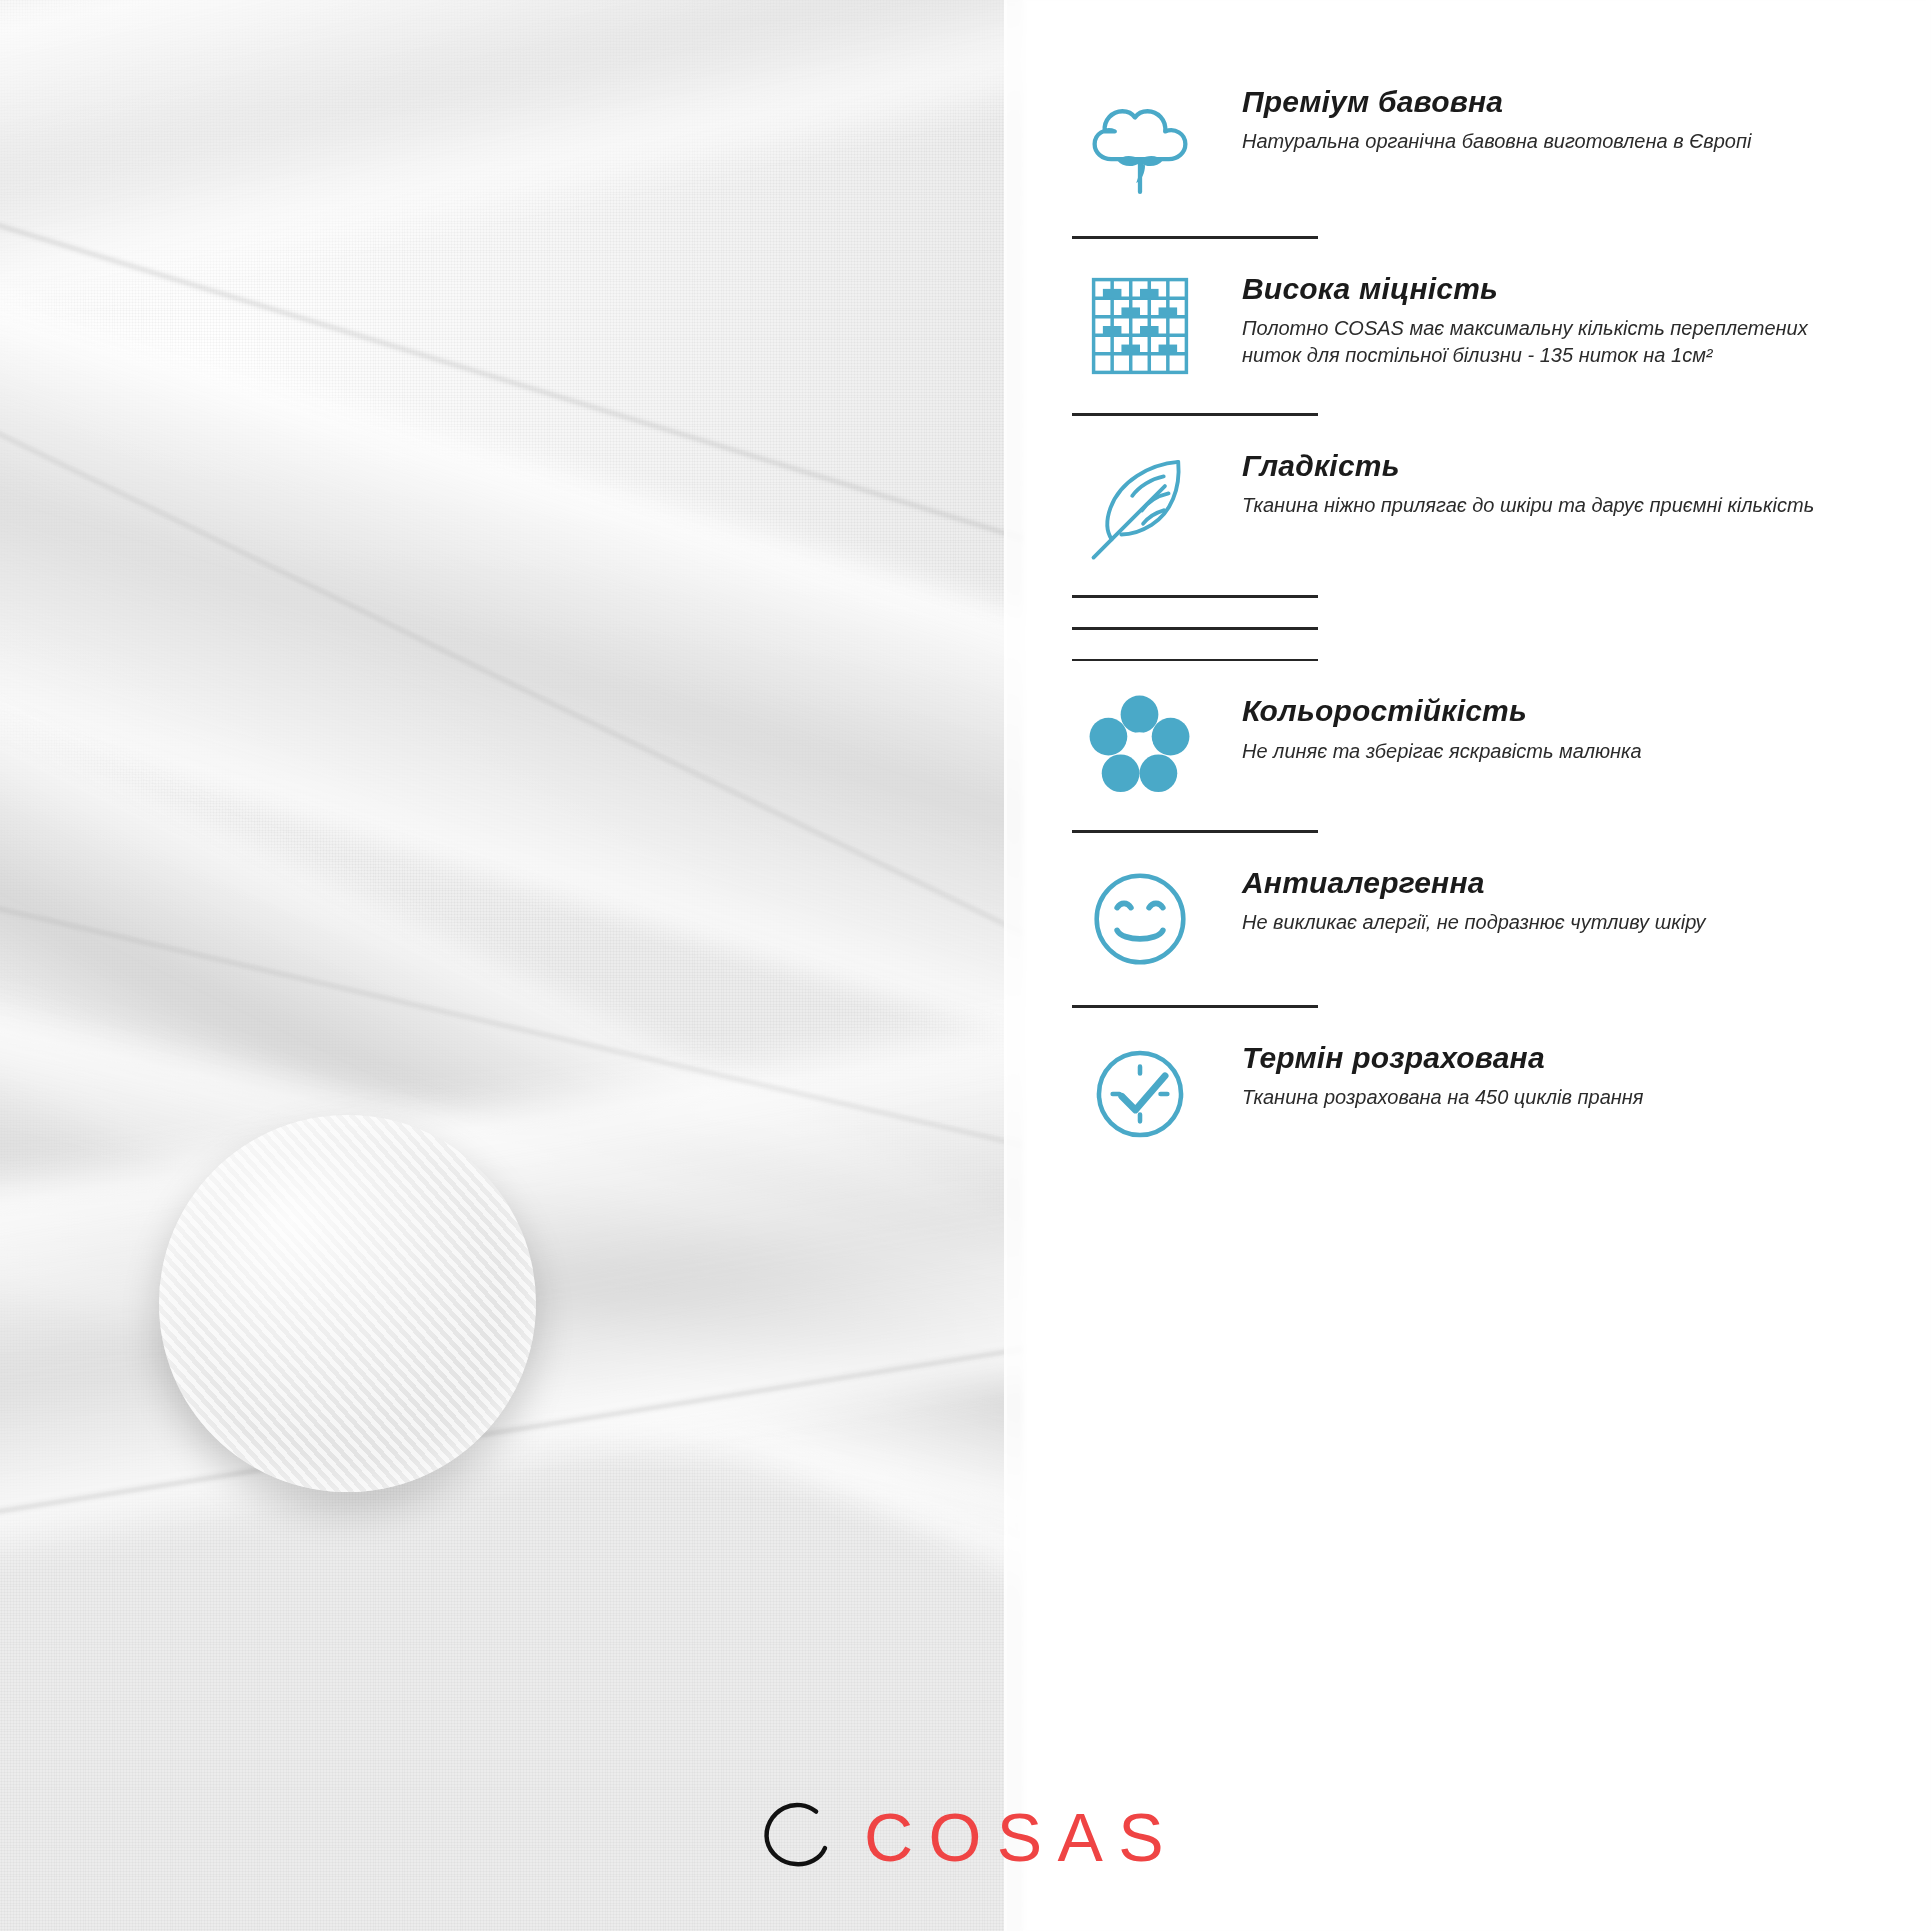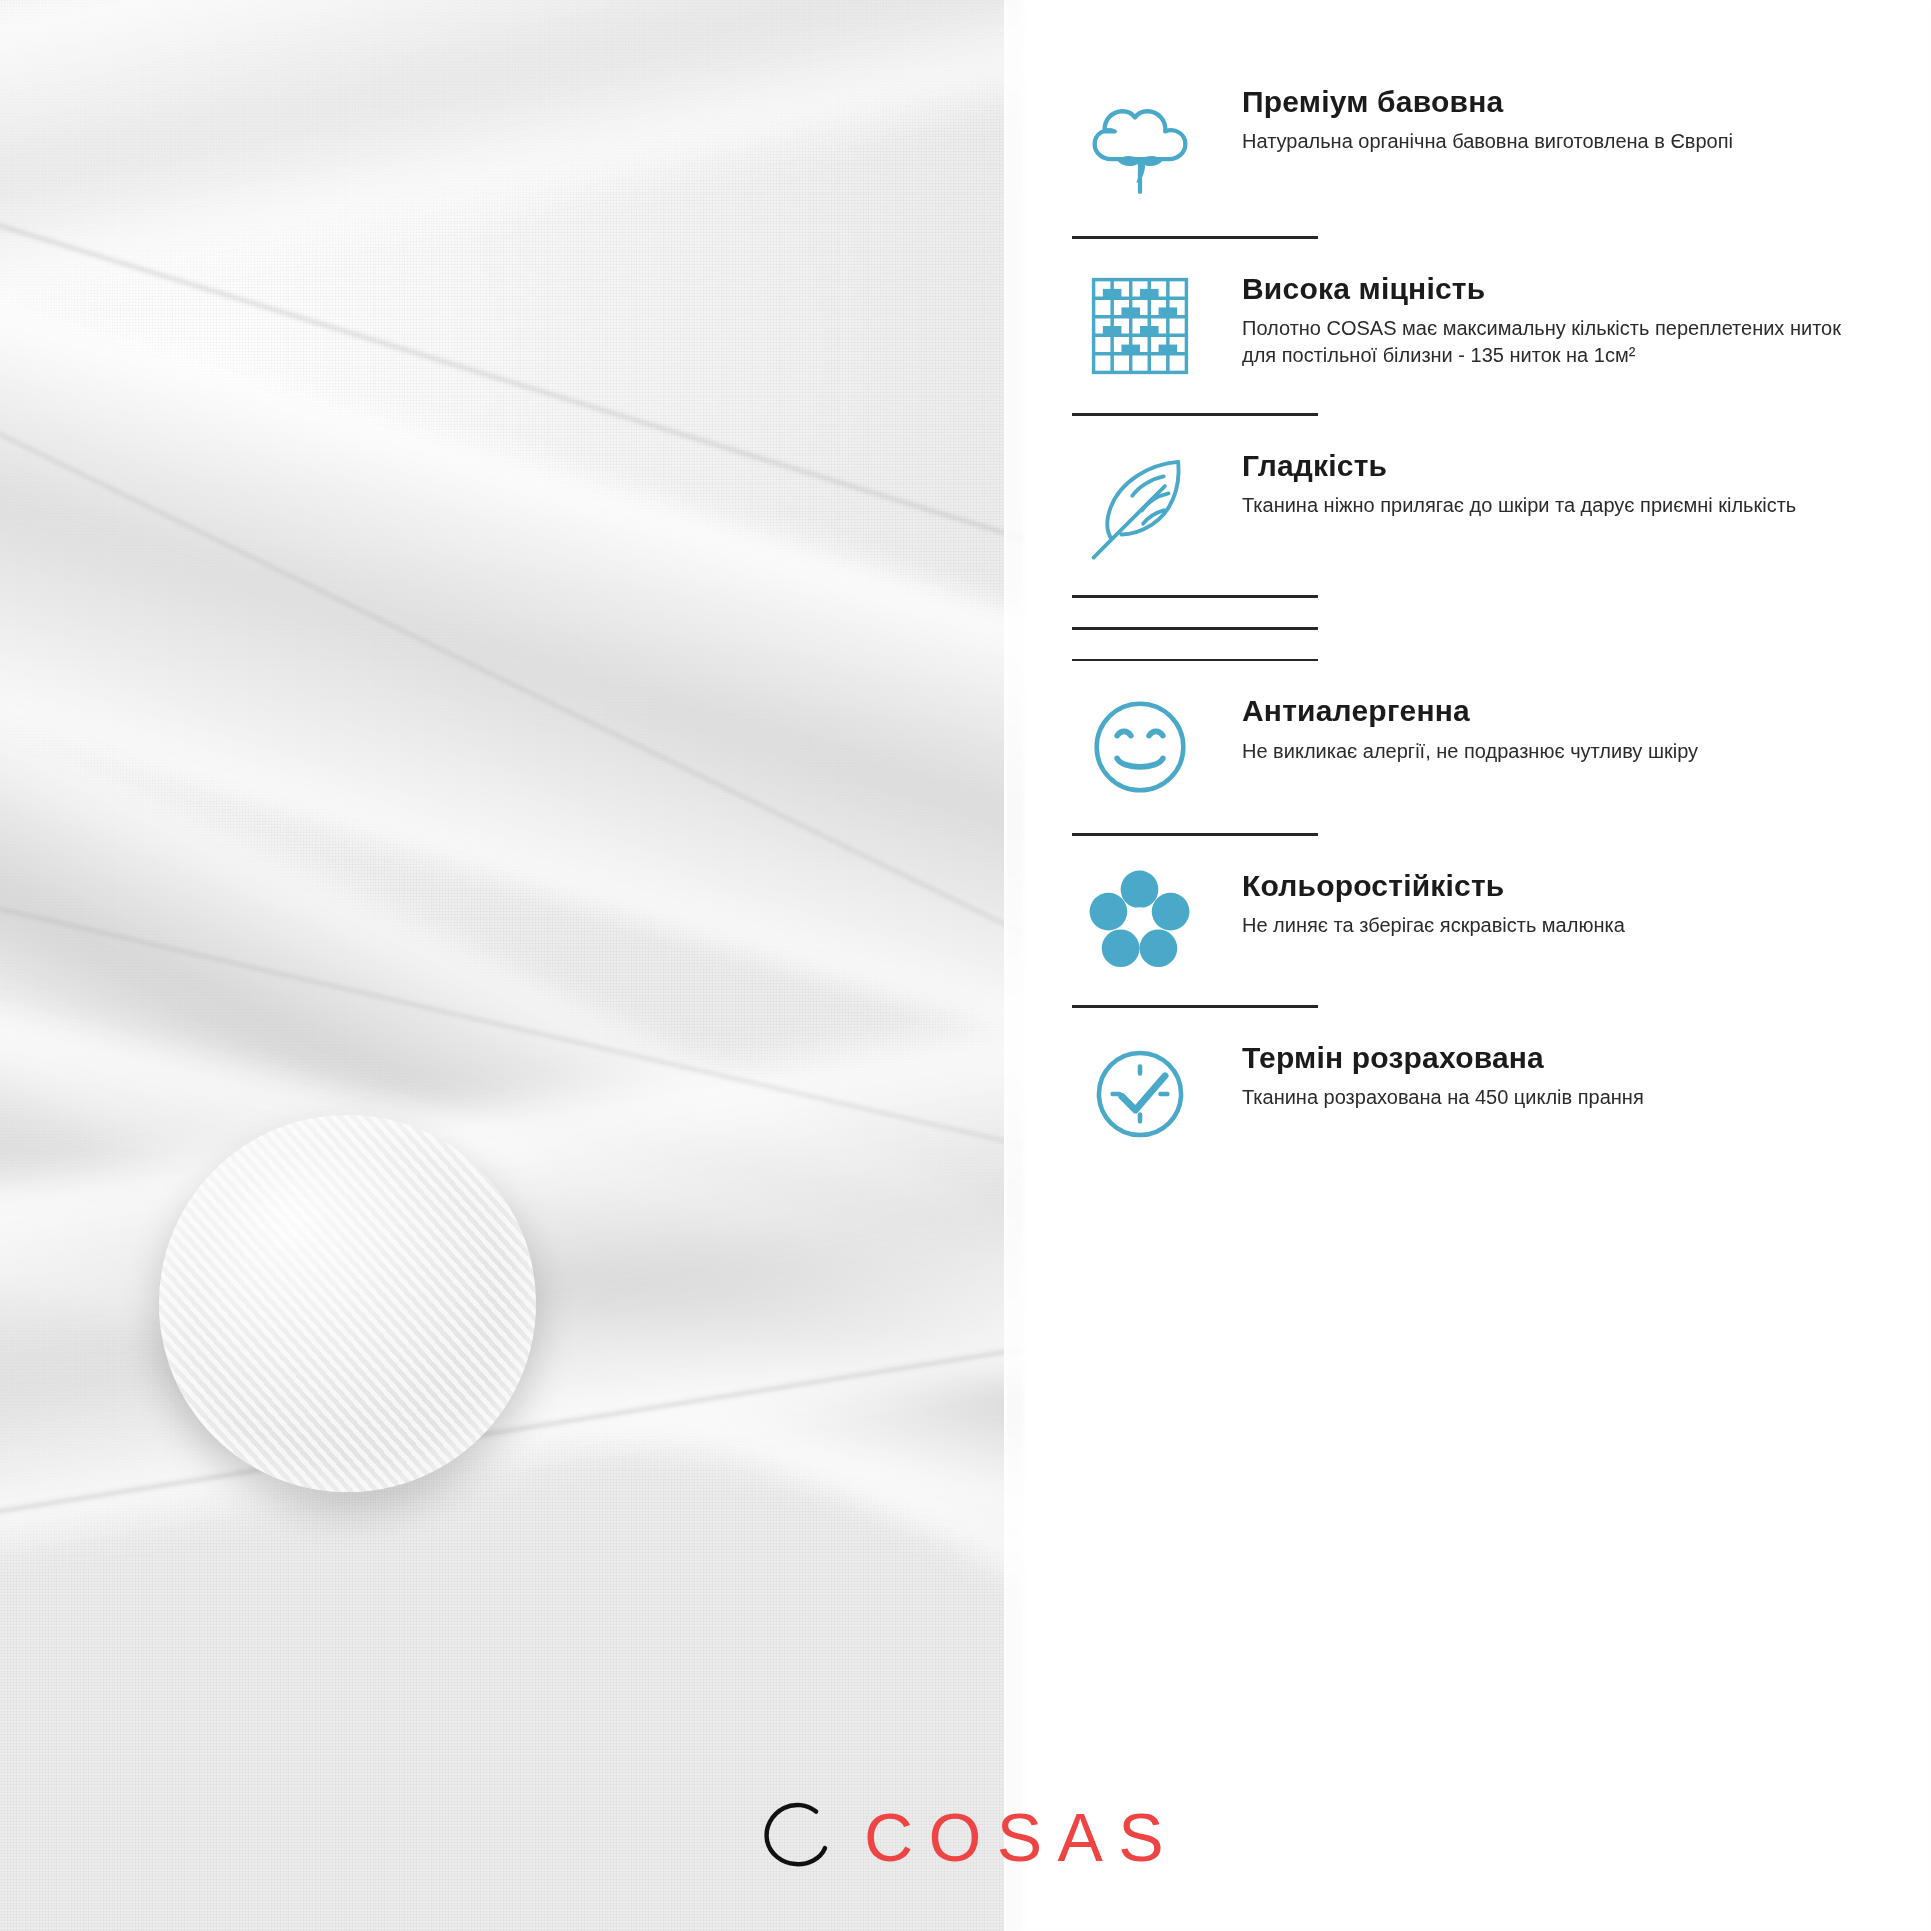--- a/index.html
+++ b/index.html
@@ -163,21 +163,21 @@
     color: #2b2b2b;
     line-height: 1.33;
     max-width: 618px;
   }
   .divider {
     width: 246px;
     height: 2.9px;
     background: #262626;
     margin: 29px 0 29px 0;
   }
-  .feature-block { padding: 0; }
+  .feature-block { padding: 0; font-style: italic; }
 
   
   .f-row { min-height: 0; }
 
   
   .logo {
     position: absolute;
     left: 0; right: 0;
     bottom: 50px;
     display: flex;
@@ -286,58 +286,58 @@
       <div class="divider"></div>
     </div>
 
     <div class="feature-block">
       <div class="divider"></div>
     </div>
 
     <div class="feature-block">
       <div class="feature f-row">
         <div class="feature-icon">
-          <svg width="114" height="114" viewBox="0 0 100 100" fill="none" stroke="#4aa9c8" stroke-width="4" stroke-linecap="round">
-            <circle cx="50" cy="50" r="38"></circle>
-            <path d="M30 40c3-5 9-5 12 0" stroke-width="5"></path>
-            <path d="M58 40c3-5 9-5 12 0" stroke-width="5"></path>
-            <path d="M30 60c5 10 35 10 40 0" stroke-width="5"></path>
-          </svg>
-        </div>
-        <div class="feature-text">
-          <div class="feature-title">Антиалергенна</div>
-          <div class="feature-desc">Не викликає алергії, не подразнює чутливу шкіру</div>
-        </div>
-      </div>
-      <div class="divider"></div>
-    </div>
-
-    <div class="feature-block">
-      <div class="feature f-row">
-        <div class="feature-icon">
           <svg width="111" height="111" viewBox="0 0 100 100" fill="#4aa9c8">
             <circle cx="50" cy="22" r="17"></circle>
             <circle cx="78" cy="42" r="17"></circle>
             <circle cx="67" cy="75" r="17"></circle>
             <circle cx="33" cy="75" r="17"></circle>
             <circle cx="22" cy="42" r="17"></circle>
             <circle cx="50" cy="50" r="12" fill="#ffffff"></circle>
           </svg>
         </div>
         <div class="feature-text">
           <div class="feature-title">Кольоростійкість</div>
           <div class="feature-desc">Не линяє та зберігає яскравість малюнка</div>
         </div>
       </div>
       <div class="divider"></div>
     </div>
 
     <div class="feature-block">
       <div class="feature f-row">
         <div class="feature-icon">
+          <svg width="114" height="114" viewBox="0 0 100 100" fill="none" stroke="#4aa9c8" stroke-width="4" stroke-linecap="round">
+            <circle cx="50" cy="50" r="38"></circle>
+            <path d="M30 40c3-5 9-5 12 0" stroke-width="5"></path>
+            <path d="M58 40c3-5 9-5 12 0" stroke-width="5"></path>
+            <path d="M30 60c5 10 35 10 40 0" stroke-width="5"></path>
+          </svg>
+        </div>
+        <div class="feature-text">
+          <div class="feature-title">Антиалергенна</div>
+          <div class="feature-desc">Не викликає алергії, не подразнює чутливу шкіру</div>
+        </div>
+      </div>
+      <div class="divider"></div>
+    </div>
+
+    <div class="feature-block">
+      <div class="feature f-row">
+        <div class="feature-icon">
           <svg width="114" height="114" viewBox="0 0 100 100" fill="none" stroke="#4aa9c8" stroke-width="4" stroke-linecap="round" stroke-linejoin="round">
             <circle cx="50" cy="50" r="36"></circle>
             <path d="M50 26v6M74 50h-6M50 74v-6M26 50h6"></path>
             <path d="M34 52l12 12 26-30" stroke-width="6"></path>
           </svg>
         </div>
         <div class="feature-text">
           <div class="feature-title">Термін розрахована</div>
           <div class="feature-desc">Тканина розрахована на 450 циклів прання</div>
         </div>

